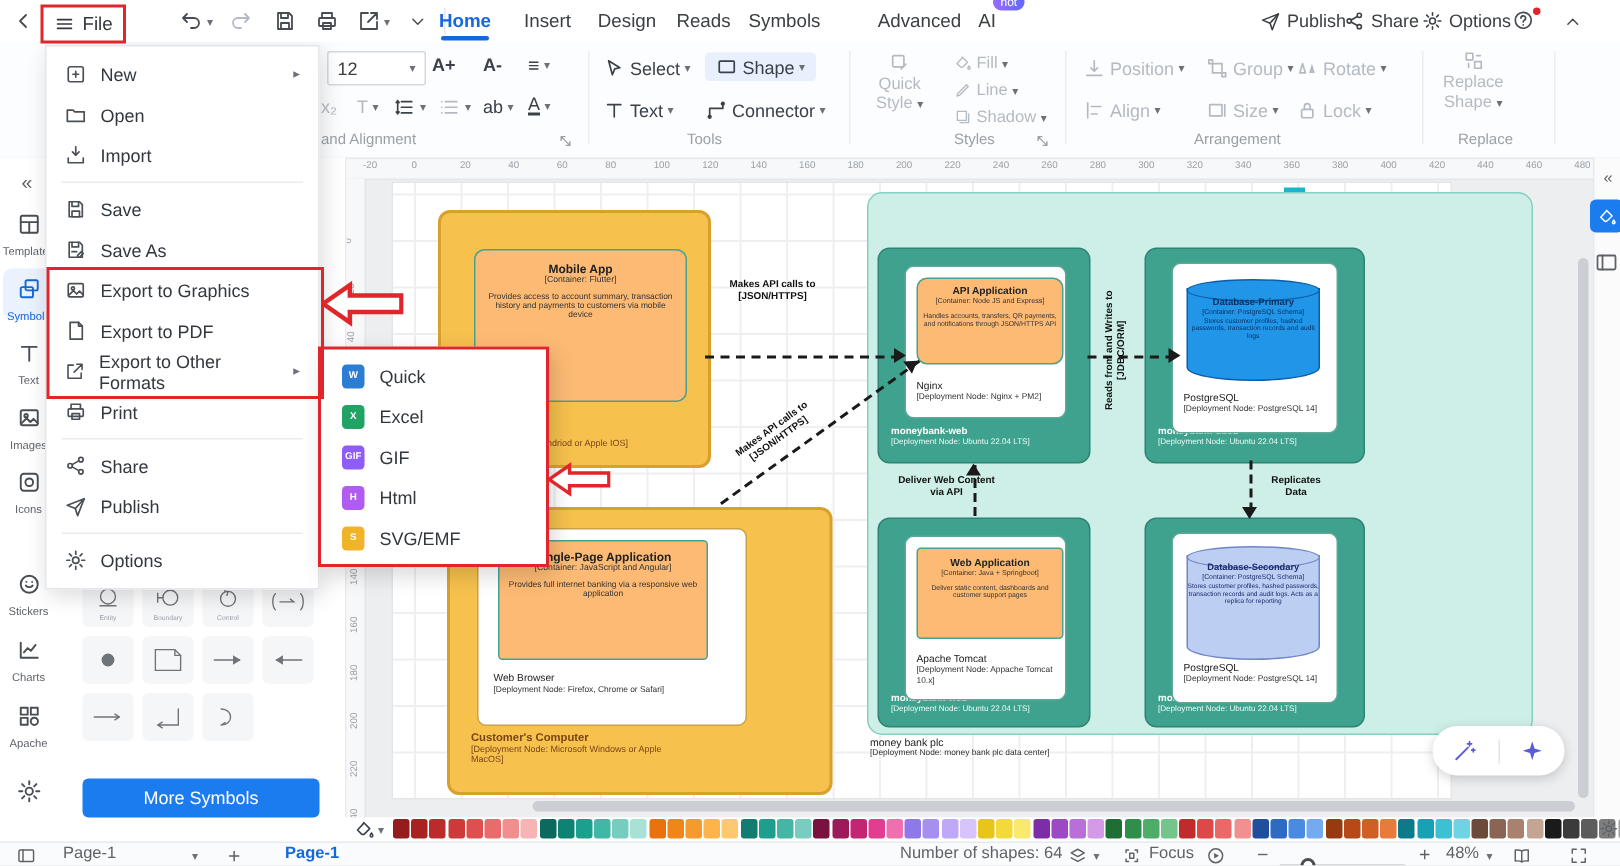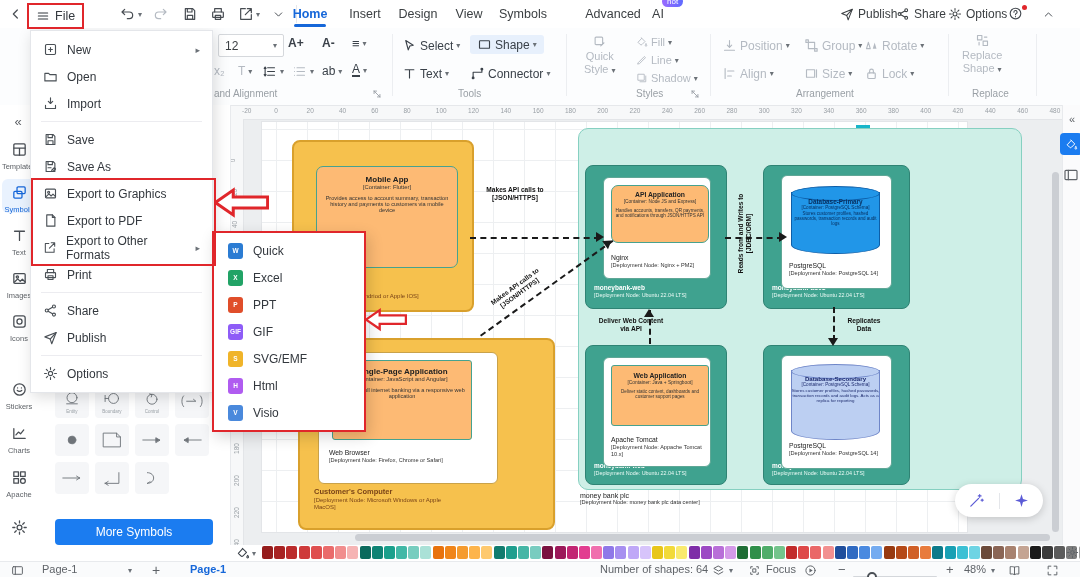--- a/index.html
+++ b/index.html
@@ -167,21 +167,21 @@
         <div class="tab active" style="left: 292px; width: 36px; justify-content: center;">
           <span>Home</span>
         </div>
         <div class="tab" style="left: 345px; width: 40px; justify-content: center;">
           <span>Insert</span>
         </div>
         <div class="tab" style="left: 396px; width: 44px; justify-content: center;">
           <span>Design</span>
         </div>
         <div class="tab" style="left: 452px; width: 34px; justify-content: center;">
-          <span>View</span>
+          <span>Reads</span>
         </div>
         <div class="tab" style="left: 497px; width: 52px; justify-content: center;">
           <span>Symbols</span>
         </div>
         <div class="tab" style="left: 583px; width: 60px; justify-content: center;">
           <span>Advanced</span>
         </div>
         <div class="tab" style="left: 648px; width: 20px; justify-content: center;">
           <span>AI</span>
           <span class="hotbadge">hot</span>
@@ -935,38 +935,30 @@
   <div id="submenu">
       <div class="sub-item">
         <span class="doc-ic" style="background: rgb(43, 124, 211);">W</span>
         <span>Quick</span>
       </div>
       <div class="sub-item">
         <span class="doc-ic" style="background: rgb(33, 163, 102);">X</span>
         <span>Excel</span>
       </div>
       <div class="sub-item">
-        <span class="doc-ic" style="background: rgb(224, 78, 42);">P</span>
-        <span>PPT</span>
-      </div>
-      <div class="sub-item">
         <span class="doc-ic" style="background: rgb(142, 92, 247);">GIF</span>
         <span>GIF</span>
+      </div>
+      <div class="sub-item">
+        <span class="doc-ic" style="background: rgb(176, 92, 240);">H</span>
+        <span>Html</span>
       </div>
       <div class="sub-item">
         <span class="doc-ic" style="background: rgb(240, 180, 41);">S</span>
         <span>SVG/EMF</span>
-      </div>
-      <div class="sub-item">
-        <span class="doc-ic" style="background: rgb(176, 92, 240);">H</span>
-        <span>Html</span>
-      </div>
-      <div class="sub-item">
-        <span class="doc-ic" style="background: rgb(74, 137, 220);">V</span>
-        <span>Visio</span>
       </div>
     </div>
 
   <div class="redarrow" style="left:77px;top:4px;width:38px;height:22px;">
     <svg viewBox="0 0 40 24">
         <polygon points="1,12 14,3 14,8 39,8 39,16 14,16 14,21" fill="#fff" stroke="#e0262b" stroke-width="2.2"></polygon>
       </svg>
   </div>
   <div class="redarrow" style="left:214px;top:186px;width:55px;height:32px;">
     <svg viewBox="0 0 40 24">

